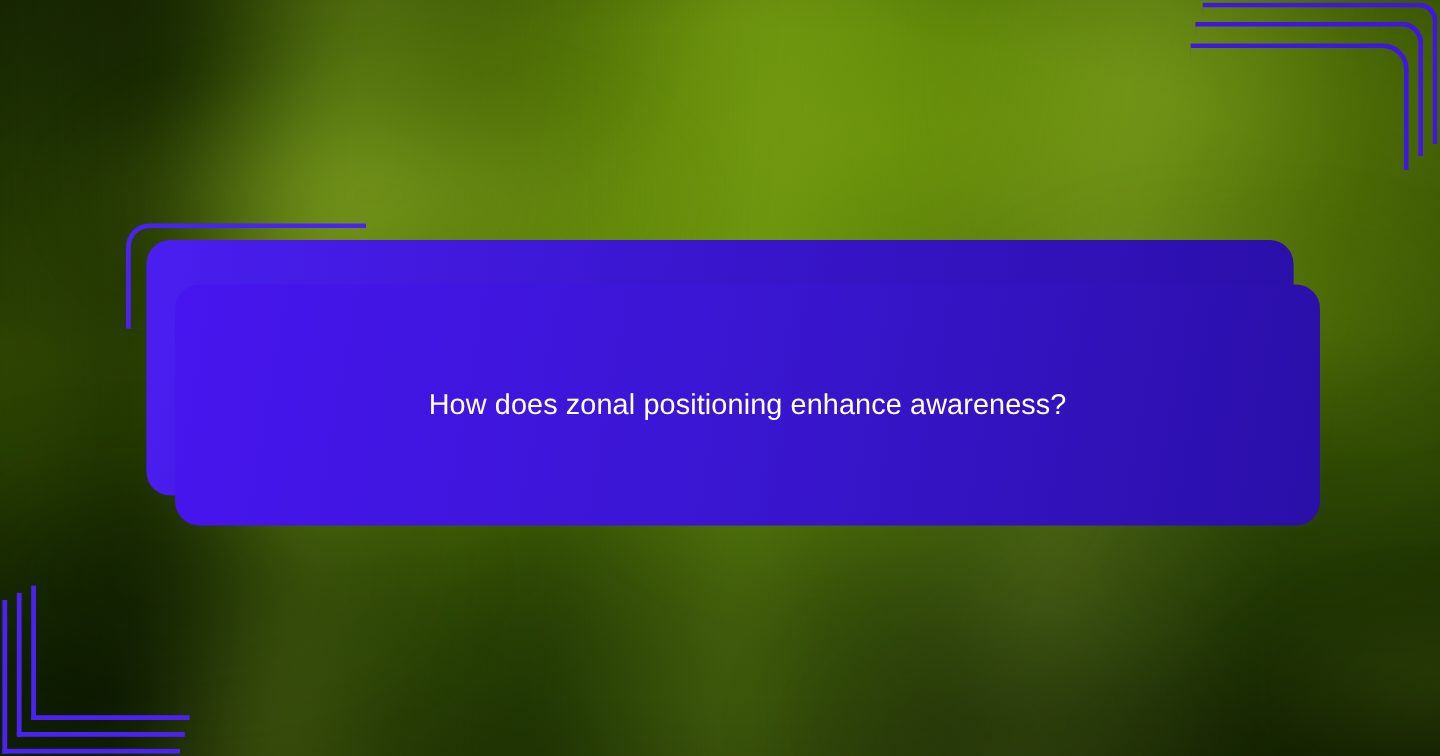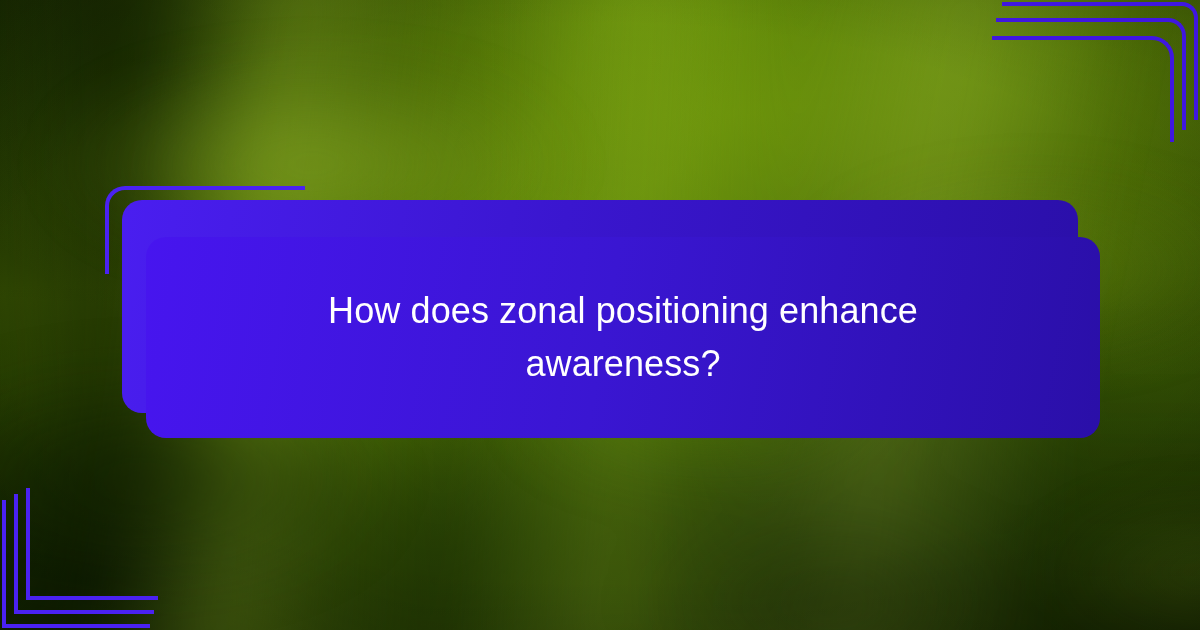--- a/index.html
+++ b/index.html
@@ -111,21 +111,21 @@
     position:absolute;
     left:146px; top:237px;
     width:954px; height:201px;
     display:flex;
     align-items:center;
     justify-content:center;
     padding:0 60px;
   }
   .headline-text {
     color:#ffffff;
-    font-size:36px;
+    font-size:24px;
     line-height:1.46;
     font-weight:400;
     text-align:center;
     letter-spacing:0.1px;
     max-width:640px;
   }
 </style>
 </head>
 <body>
 

